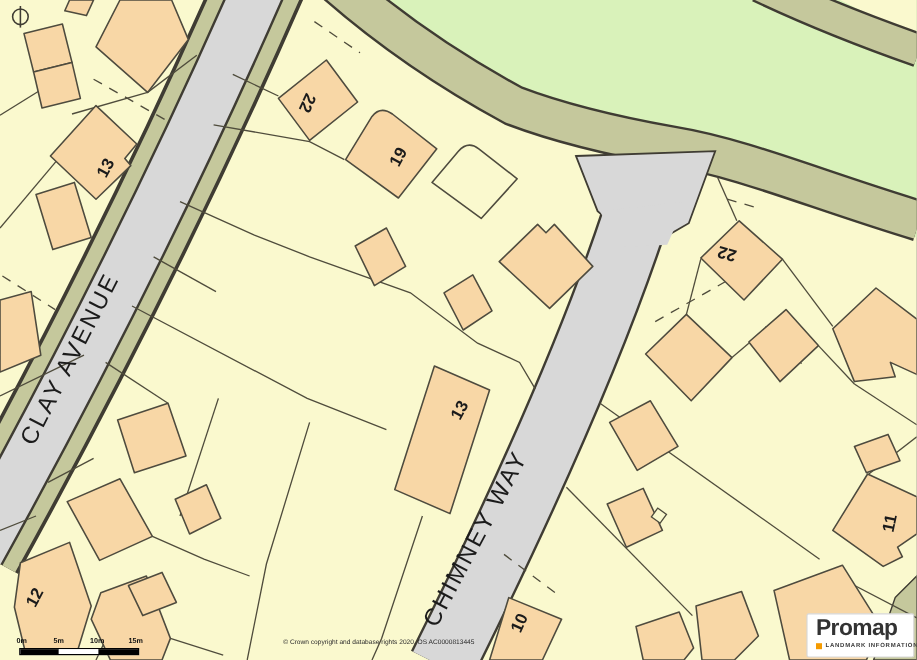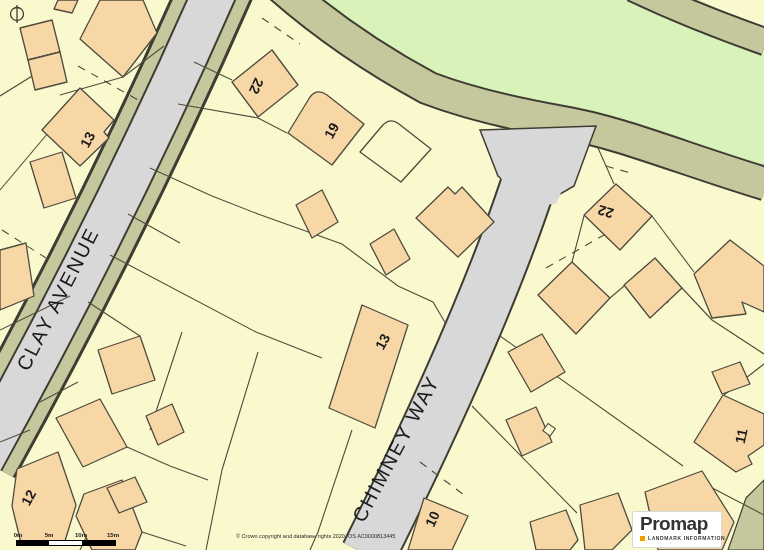--- a/index.html
+++ b/index.html
@@ -16,21 +16,21 @@
   .scalebar{position:absolute;left:14px;top:532px;width:104px;height:14px;}
   .scalebar .lbl{position:absolute;top:0;font-size:6px;font-weight:700;color:#111;transform:translateX(-50%);}
   .scalebar .bar{position:absolute;left:2px;top:8px;width:98px;height:4px;border:1px solid #000;display:flex;background:#fff;}
   .scalebar .seg{height:100%;}
   .seg.dark{background:#000;}
   .seg.light{background:#fff;}
   
   .copyright{position:absolute;left:236px;top:533px;font-size:5.5px;color:#2b2b2b;white-space:nowrap;}
   
   .logo{
-    position:absolute;left:632px;top:511px;width:90px;height:37px;box-sizing:border-box;
+    position:absolute;left:672px;top:511px;width:90px;height:37px;box-sizing:border-box;
     background:#fff;border:1px solid #d8d8d8;border-radius:2px;padding:2px 0 0 7px;
   }
   .logo .brand{font-size:19px;line-height:20px;font-weight:700;color:#333;letter-spacing:-0.5px;}
   .logo .tagrow{display:flex;align-items:center;margin-top:1px;}
   .logo .bullet{width:5px;height:5px;background:#F59B00;margin-right:3px;flex:0 0 auto;}
   .logo .tagline{font-size:5px;font-weight:700;letter-spacing:0.6px;color:#3a3a3a;white-space:nowrap;}
 </style>
 </head>
 <body>
 

